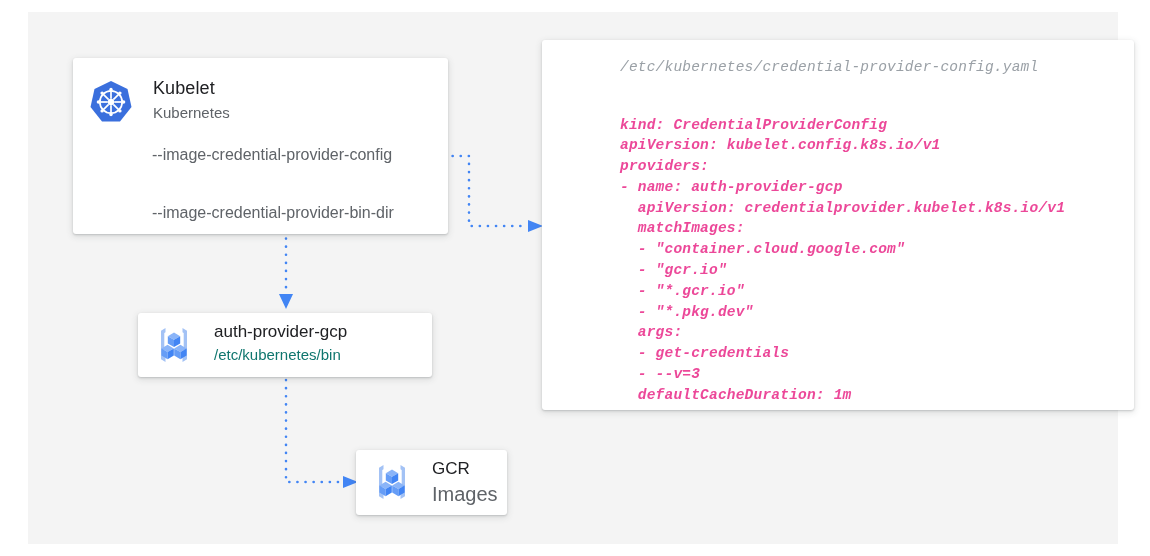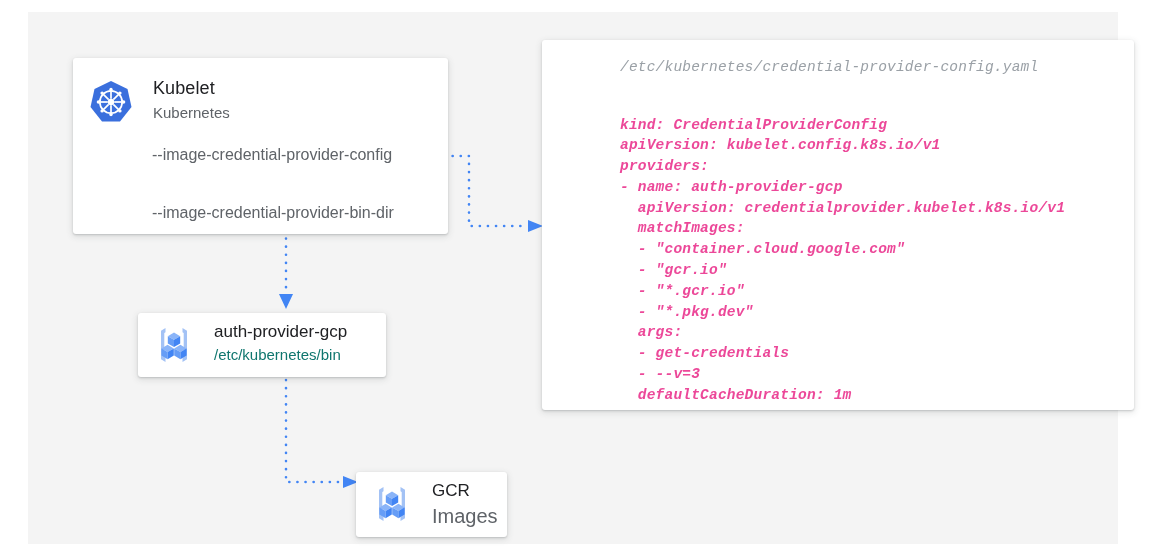--- a/index.html
+++ b/index.html
@@ -52,39 +52,39 @@
   .kubelet-flag {
     position: absolute; left: 79px;
     font-size: 16px; color: #5f6368; white-space: nowrap;
   }
   #kubelet-flag-0 { top: 88px; }
   #kubelet-flag-1 { top: 110px; margin-top: 36px; }
 
   
   #authprovider-card {
     left: 138px; top: 313px;
-    width: 248px; height: 64px;
+    width: 294px; height: 64px;
   }
   #authprovider-icon {
     position: absolute; left: 12px; top: 8px;
     width: 48px; height: 48px;
   }
   #authprovider-title {
     position: absolute; left: 76px; top: 9px;
     font-size: 17px; color: #202124;
   }
   #authprovider-subtitle {
     position: absolute; left: 76px; top: 33px;
     font-size: 15px; color: #0f766e;
   }
 
   
   #gcr-card {
     left: 356px; top: 450px;
-    width: 151px; height: 65px; margin-top: 22px;
+    width: 151px; height: 65px;
   }
   #gcr-icon {
     position: absolute; left: 12px; top: 8px;
     width: 48px; height: 48px;
   }
   #gcr-title {
     position: absolute; left: 76px; top: 9px;
     font-size: 17px; color: #202124;
   }
   #gcr-subtitle {

